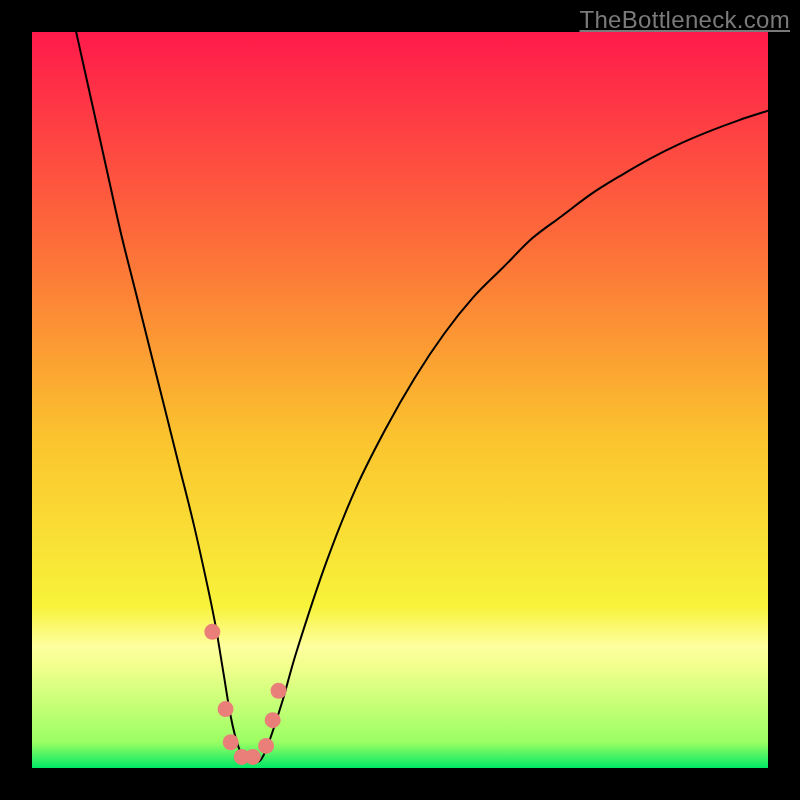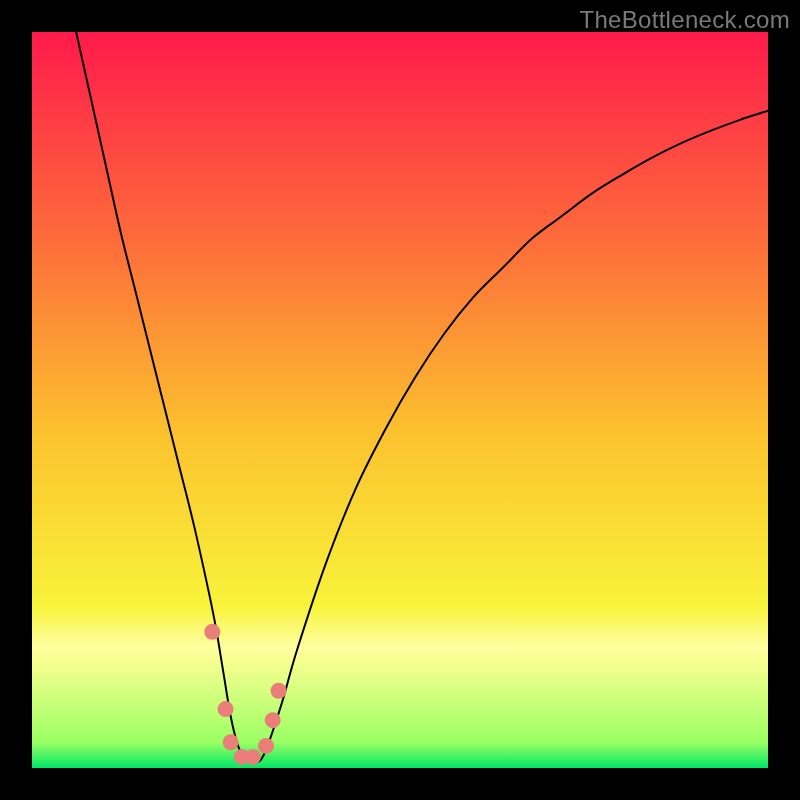--- a/index.html
+++ b/index.html
@@ -26,20 +26,21 @@
   }
   .watermark {
     position: absolute;
     top: 6px;
     right: 10px;
     color: #7a7a7a;
     font-size: 24px;
     font-weight: 400;
     letter-spacing: 0.3px;
     user-select: none;
+    text-decoration: underline;
   }
   svg {
     display: block;
   }
 </style>
 </head>
 <body>
 
 <div class="frame">
   <div class="watermark">TheBottleneck.com</div>

